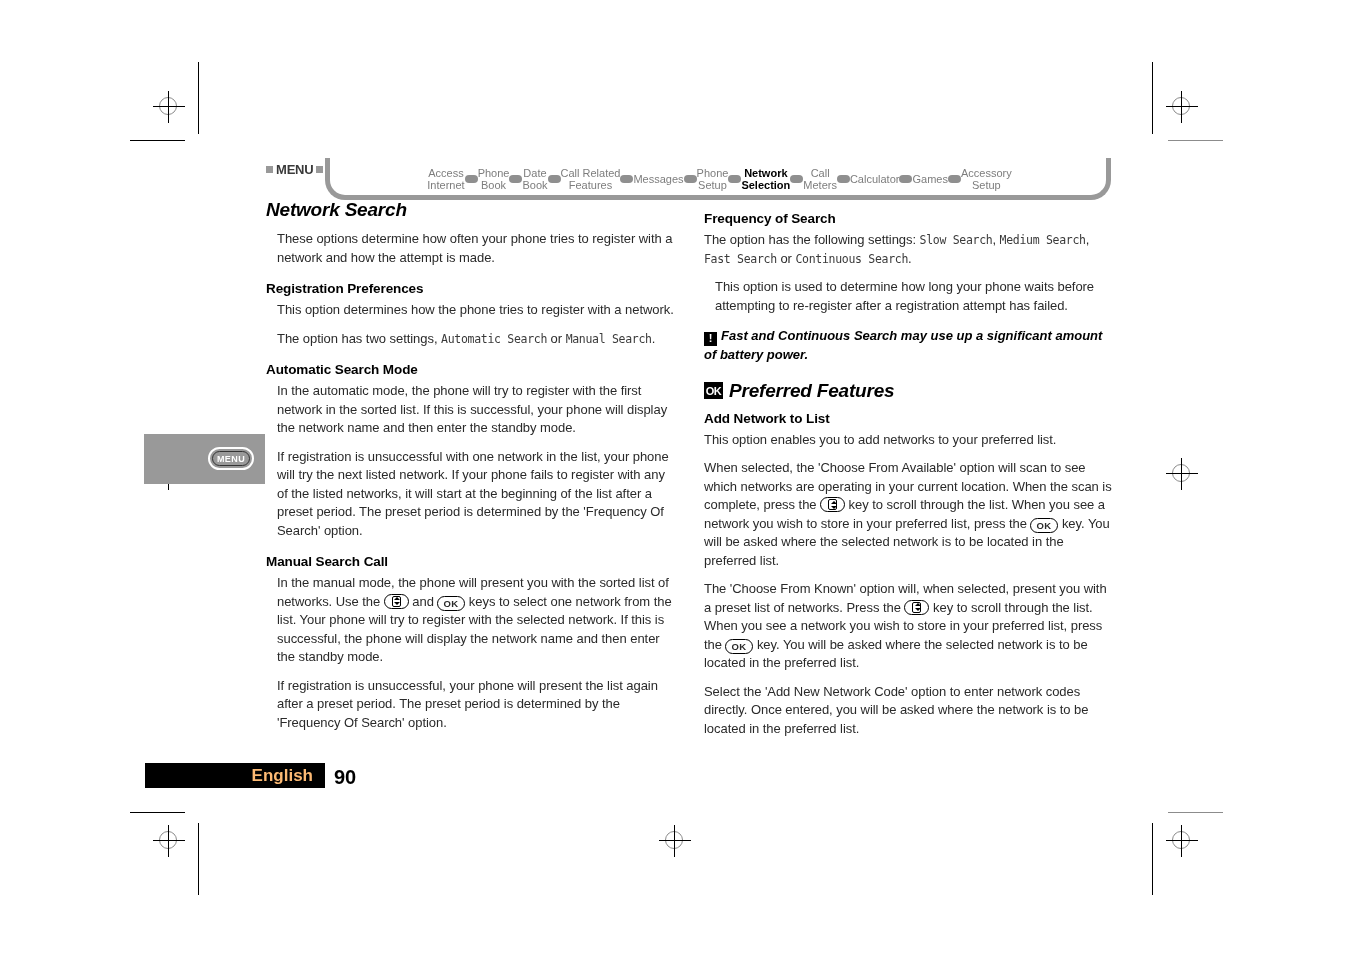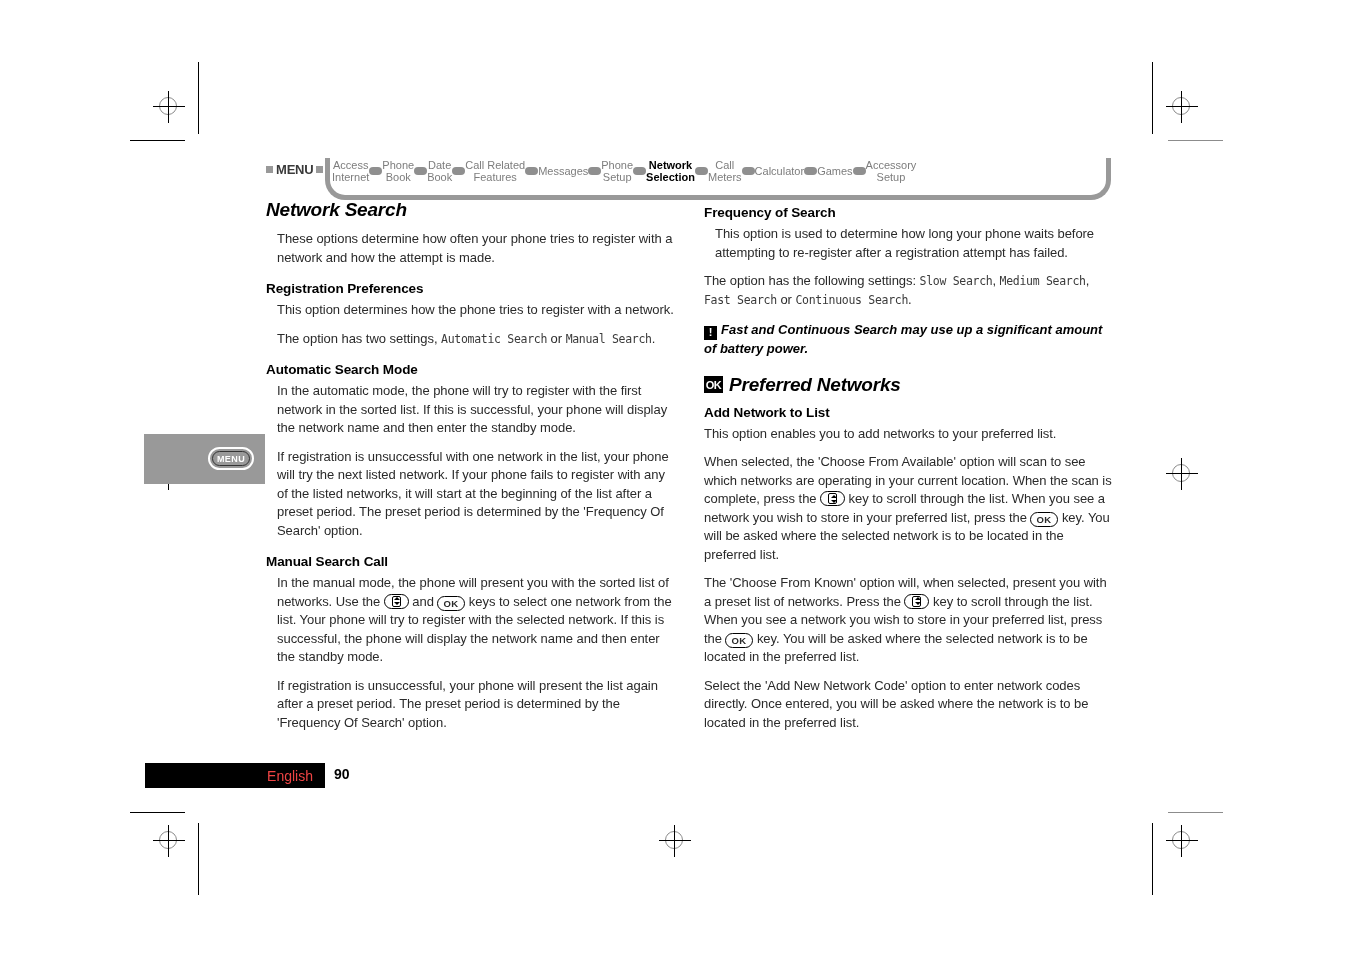--- a/index.html
+++ b/index.html
@@ -131,26 +131,26 @@
     width: 5px;
     height: 8px;
     background: #999999;
   }
   .pathbar .track::before { left: -5px; }
   .pathbar .track::after  { right: -5px; }
 
   .pathbar .crumbs {
     position: absolute;
     left: 66px;
-    top: 0px;
+    top: 8px;
     right: 4px;
     height: 38px;
     display: flex;
     align-items: center;
-    justify-content: flex-start;
+    justify-content: center;
   }
   .crumb {
     font-size: 11px;
     line-height: 12px;
     color: #7d7d7d;
     text-align: center;
     white-space: pre-line;
     font-weight: normal;
   }
   .crumb.current {
@@ -303,29 +303,29 @@
     width: 180px;
     height: 25px;
     background: #000000;
     display: flex;
     align-items: center;
     justify-content: flex-end;
     padding-right: 12px;
     box-sizing: border-box;
   }
   .footer .lang {
-    color: #ef4444;
-    font-size: 14px;
-    font-weight: normal;
+    color: #fdba74;
+    font-size: 17px;
+    font-weight: bold;
   }
   .pageno {
     position: absolute;
     left: 334px;
     top: 766px;
-    font-size: 14px;
+    font-size: 20px;
     font-weight: bold;
     color: #000;
   }
 </style>
 </head>
 <body>
 
 <div class="reg-mark" style="left:153px; top:91px;">
   <div class="circ"></div>
     <div class="vline"></div>
@@ -437,33 +437,33 @@
   <h2 class="sub">Manual Search Call</h2>
   <p class="body">
     <span>In the manual mode, the phone will present you with the sorted list of networks. Use the </span><span class="key-scroll"><i></i></span><span> and </span><span class="key-ok">OK</span><span> keys to select one network from the list. Your phone will try to register with the selected network. If this is successful, the phone will display the network name and then enter the standby mode.</span>
   </p>
   <p class="body">If registration is unsuccessful, your phone will present the list again after a preset period. The preset period is determined by the 'Frequency Of Search' option.</p>
 
 </div>
 
 <div class="col right">
 
-  <h2 class="sub first" style="margin-top:6px;">Frequency of Search</h2>
-  <p class="body">This option is used to determine how long your phone waits before attempting to re-register after a registration attempt has failed.</p>
+  <h2 class="sub first" style="margin-top:12px;">Frequency of Search</h2>
   <p class="body noindent">
     <span>The option has the following settings: </span><span class="mono">Slow Search</span><span>, </span><span class="mono">Medium Search</span><span>, </span><span class="mono">Fast Search</span><span> or </span><span class="mono">Continuous Search</span><span>.</span>
   </p>
+  <p class="body">This option is used to determine how long your phone waits before attempting to re-register after a registration attempt has failed.</p>
 
   <p class="note">
     <span class="icon-box icon-warn">!</span><span class="note-text">Fast and Continuous Search may use up a significant amount of battery power.</span>
   </p>
 
   <h1 class="section" style="margin-top:16px;">
     <span class="icon-box icon-ok-box">OK</span>
-    <span>Preferred Networks</span>
+    <span>Preferred Features</span>
   </h1>
 
   <h2 class="sub" style="margin-top:6px;">Add Network to List</h2>
   <p class="body noindent">This option enables you to add networks to your preferred list.</p>
   <p class="body noindent">
     <span>When selected, the 'Choose From Available' option will scan to see which networks are operating in your current location. When the scan is complete, press the </span><span class="key-scroll"><i></i></span><span> key to scroll through the list. When you see a network you wish to store in your preferred list, press the </span><span class="key-ok">OK</span><span> key. You will be asked where the selected network is to be located in the preferred list.</span>
   </p>
   <p class="body noindent">
     <span>The 'Choose From Known' option will, when selected, present you with a preset list of networks. Press the </span><span class="key-scroll"><i></i></span><span> key to scroll through the list. When you see a network you wish to store in your preferred list, press the </span><span class="key-ok">OK</span><span> key. You will be asked where the selected network is to be located in the preferred list.</span>
   </p>

